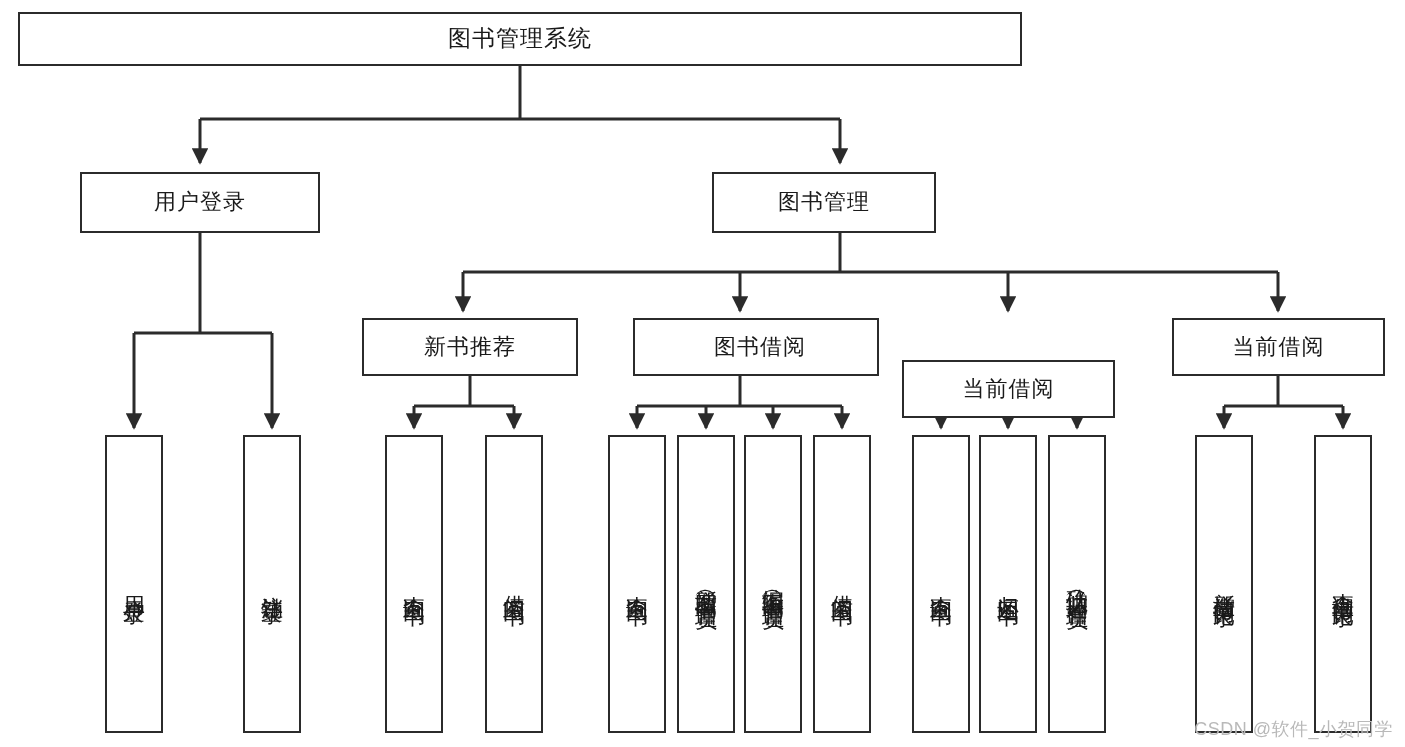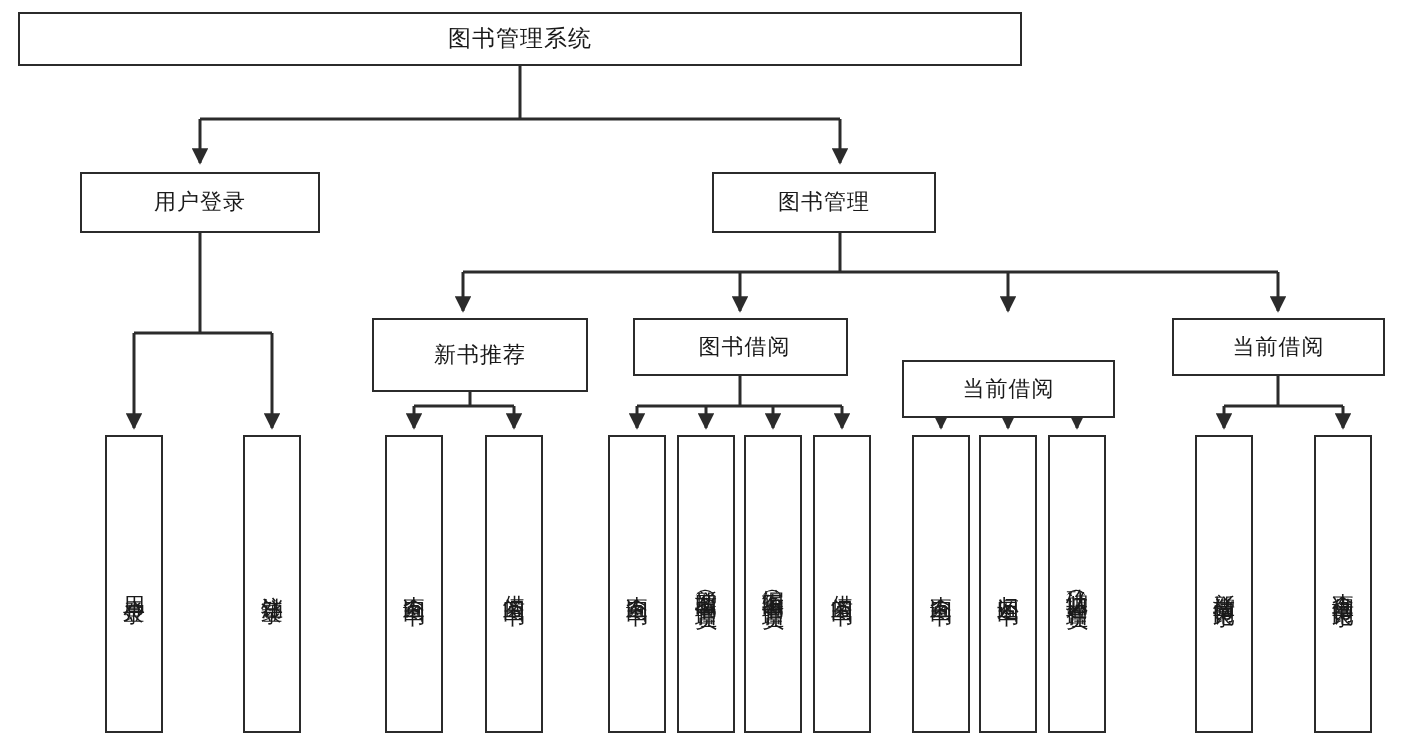--- a/index.html
+++ b/index.html
@@ -131,24 +131,24 @@
     <span>图书管理系统</span>
   </div>
 
   <div class="node node-h" style="left:80px; top:172px; width:240px; height:61px;">
     <span>用户登录</span>
   </div>
   <div class="node node-h" style="left:712px; top:172px; width:224px; height:61px;">
     <span>图书管理</span>
   </div>
 
-  <div class="node node-h" style="left:372px; top:318px; width:216px; height:74px;">
+  <div class="node node-h" style="left:362px; top:318px; width:216px; height:58px;">
     <span>新书推荐</span>
   </div>
-  <div class="node node-h" style="left:633px; top:318px; width:215px; height:58px;padding-left:8px;">
+  <div class="node node-h" style="left:633px; top:318px; width:246px; height:58px;padding-left:8px;">
     <span>图书借阅</span>
   </div>
   <div class="node node-h" style="left:902px; top:318px; width:213px; height:58px;margin-top:42px;">
     <span>当前借阅</span>
   </div>
   <div class="node node-h" style="left:1172px; top:318px; width:213px; height:58px;">
     <span>当前借阅</span>
   </div>
 
   <div class="node node-leaf" style="left:105px; top:435px; width:58px; height:298px;">
@@ -188,14 +188,15 @@
     <span class="vtext">确认归还（管理员）</span>
   </div>
 
   <div class="node node-leaf" style="left:1195px; top:435px; width:58px; height:298px;">
     <span class="vtext">新增借阅记录</span>
   </div>
   <div class="node node-leaf" style="left:1314px; top:435px; width:58px; height:298px;">
     <span class="vtext">查询借阅记录</span>
   </div>
 
+  <div id="watermark">CSDN @软件_小贺同学</div>
 
 </div>
 
 </body></html>

